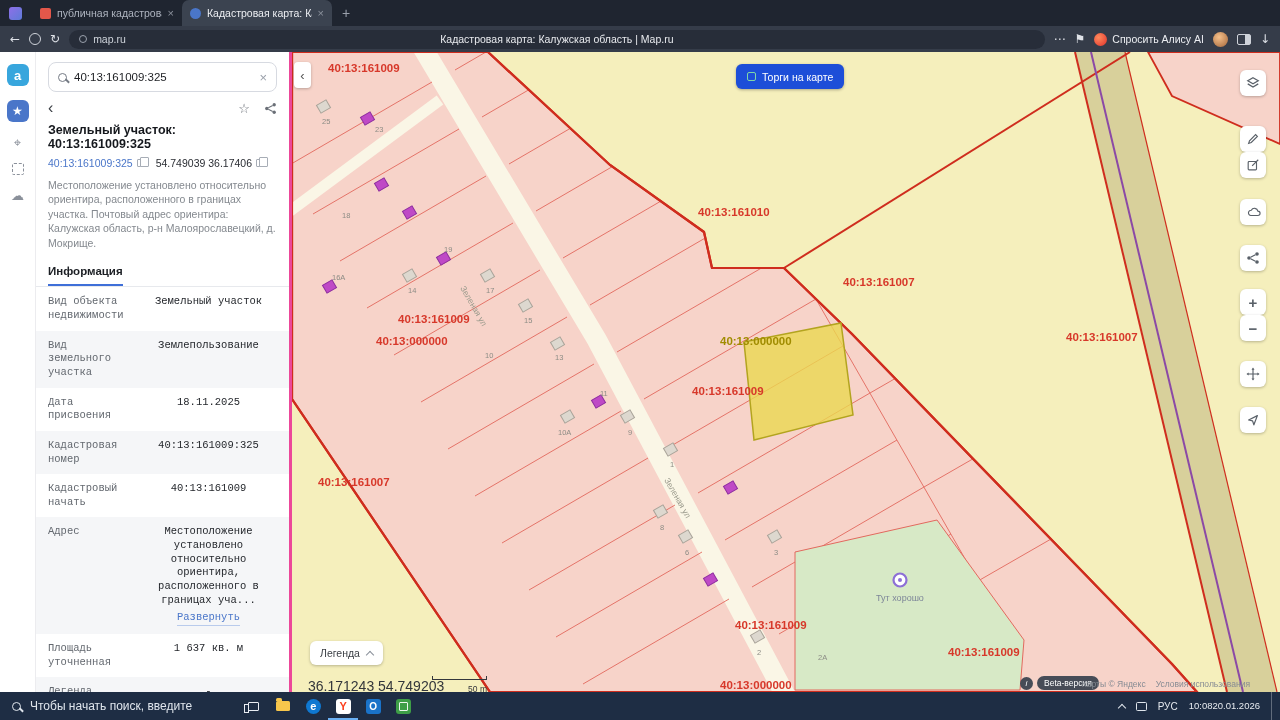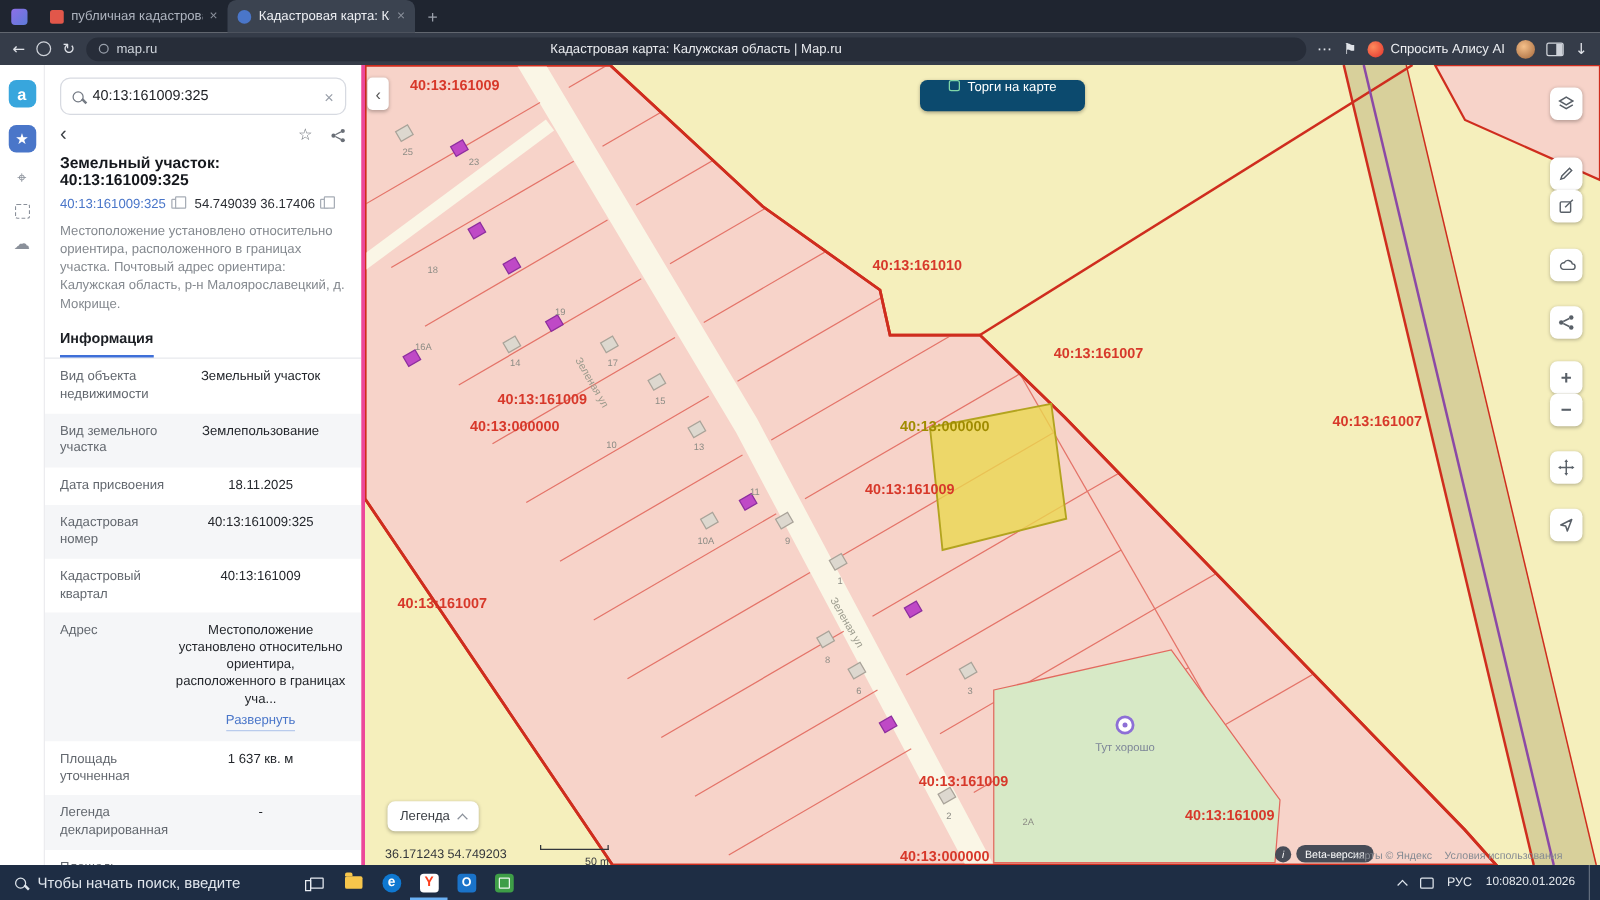--- a/index.html
+++ b/index.html
@@ -58,39 +58,39 @@
   .ptitle { padding:3px 12px 6px; font-size:12.5px; font-weight:bold; color:#15181d; }
   .chips { display:flex; align-items:center; gap:12px; padding:0 12px 2px; }
   .chip { display:flex; align-items:center; font-size:10.5px; }
   .chip.blue { color:#4a76c9; }
   .chip.dark { color:#2a2d33; }
   .copy-ic { width:7px; height:8px; border:1px solid #a7adb6; border-radius:1px; position:relative; margin-left:4px; }
   .copy-ic::before { content:""; position:absolute; left:2px; top:-3px; width:7px; height:8px; border:1px solid #a7adb6; border-radius:1px; background:#fff; }
   .pdesc { padding:7px 12px 9px; font-size:10.5px; color:#84898f; line-height:1.38; }
   .ptabs { border-bottom:1px solid #e7e9ed; padding:0 12px; }
   .ptab { display:inline-block; padding:6px 0 7px; font-size:11.5px; font-weight:bold; color:#1c1f24; border-bottom:2px solid #3f6fd8; }
-  .inforow { display:flex; padding:8px 12px; gap:8px; font-size:10.5px; line-height:1.3; }
+  .inforow { display:flex; padding:8px 12px; gap:8px; font-size:10.5px; line-height:1.3;font-family:Liberation Mono, monospace; }
   .inforow:nth-child(even) { background:#f5f6f8; }
   .inforow .k { width:84px; color:#63686f; flex-shrink:0; }
   .inforow .v { flex:1; color:#24272c;text-align:center; }
   .expand-link { display:inline-block; margin-top:4px; color:#4a76c9; border-bottom:1px solid #b9cbec; }
 
   
   .map { position:relative; flex:1; background:#f5efbc; overflow:hidden; }
   .mapsvg { position:absolute; left:0; top:0; }
   .map-collapse { position:absolute; left:2px; top:10px; width:17px; height:26px; background:#fff; border-radius:4px; box-shadow:0 1px 3px rgba(0,0,0,.25); display:flex; align-items:center; justify-content:center; color:#555; font-size:13px; }
-  .torgi { position:absolute; left:444px; top:12px; height:25px; background:#0c4a6e; border-radius:6px; display:flex; gap:6px; padding:0 23px; box-shadow:0 1px 3px rgba(0,0,0,.3); }
+  .torgi { position:absolute; left:444px; top:12px; height:25px; background:#1d4ed8; border-radius:6px; display:flex; align-items:center; gap:6px; padding:0 11px; box-shadow:0 1px 3px rgba(0,0,0,.3); }
   .torgi-ic { width:9px; height:9px; border:1.5px solid #7fd6a8; border-radius:2px; }
   .torgi-label { color:#fff; font-size:10.5px; }
   .mctrl { position:absolute; right:14px; width:26px; height:26px; background:#fff; border-radius:6px; box-shadow:0 1px 3px rgba(0,0,0,.25); display:flex; align-items:center; justify-content:center; color:#596068; }
   .mctrl svg { display:block; }
   .mctrl.txt { font-size:15px; font-weight:bold; }
   .legend { position:absolute; left:18px; top:589px; height:24px; background:#fff; border-radius:6px; box-shadow:0 1px 3px rgba(0,0,0,.25); display:flex; align-items:center; padding:0 10px; font-size:10.5px; color:#3a3e44; }
   .chev-up { width:6px; height:6px; border-left:1.4px solid #8a909a; border-top:1.4px solid #8a909a; transform:rotate(45deg); margin-left:7px; margin-top:3px; }
-  .mapcoords { position:absolute; left:16px; top:626px; font-size:10px; color:#33363b; }
+  .mapcoords { position:absolute; left:16px; top:626px; font-size:14px; color:#33363b; }
   .scalebar { position:absolute; left:140px; top:624px; display:flex; align-items:flex-end; gap:5px;flex-direction:column; }
   .scaleline { width:55px; height:4px; border:1px solid #33363b; border-top:none; }
   .scalelabel { font-size:8.5px; color:#33363b; line-height:1; }
   .betawrap { position:absolute; left:728px; top:624px; display:flex; align-items:center; gap:4px; }
   .info-dot { width:13px; height:13px; border-radius:50%; background:#474c57; color:#fff; font-size:8px; font-style:italic; display:flex; align-items:center; justify-content:center; }
   .betapill { background:#474c57; color:#fff; font-size:8.5px; border-radius:7px; padding:2px 7px; }
   .attrib { position:absolute; right:30px; bottom:3px; display:flex; gap:10px; font-size:8.5px; color:#868b93; }
 
   
   .taskbar { position:absolute; left:0; bottom:0; width:100%; height:28px; background:#1e2d44; display:flex; align-items:center; color:#e6eaef; }
@@ -209,21 +209,21 @@
           </div>
         <div class="inforow">
             <span class="k">Дата присвоения</span>
             <span class="v">18.11.2025</span>
           </div>
         <div class="inforow">
             <span class="k">Кадастровая номер</span>
             <span class="v">40:13:161009:325</span>
           </div>
         <div class="inforow">
-            <span class="k">Кадастровый квартал</span>
+            <span class="k">Кадастровый начать</span>
             <span class="v">40:13:161009</span>
           </div>
         <div class="inforow">
           <span class="k">Адрес</span>
           <span class="v"><span>Местоположение установлено относительно ориентира, расположенного в границах уча...</span><br>
             <span class="expand-link">Развернуть</span>
           </span>
         </div>
         <div class="inforow">
             <span class="k">Площадь уточненная</span>

